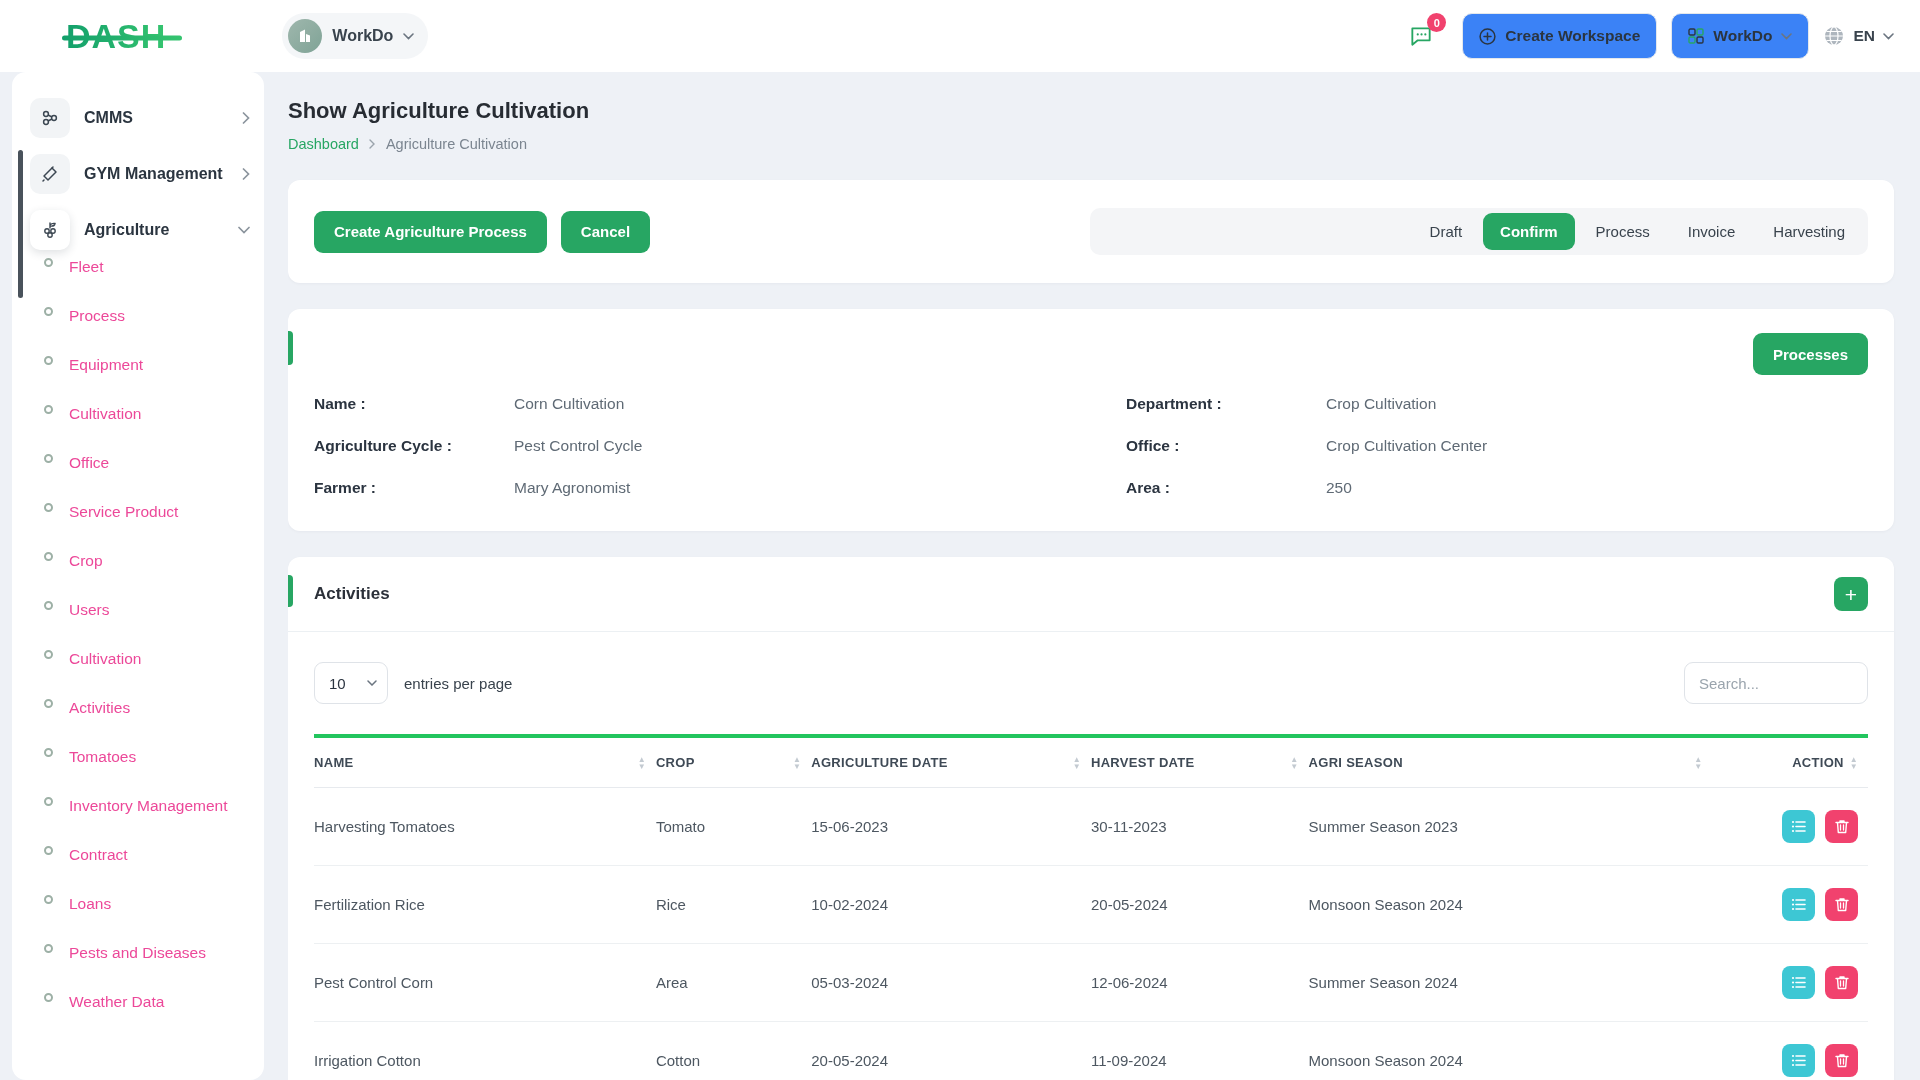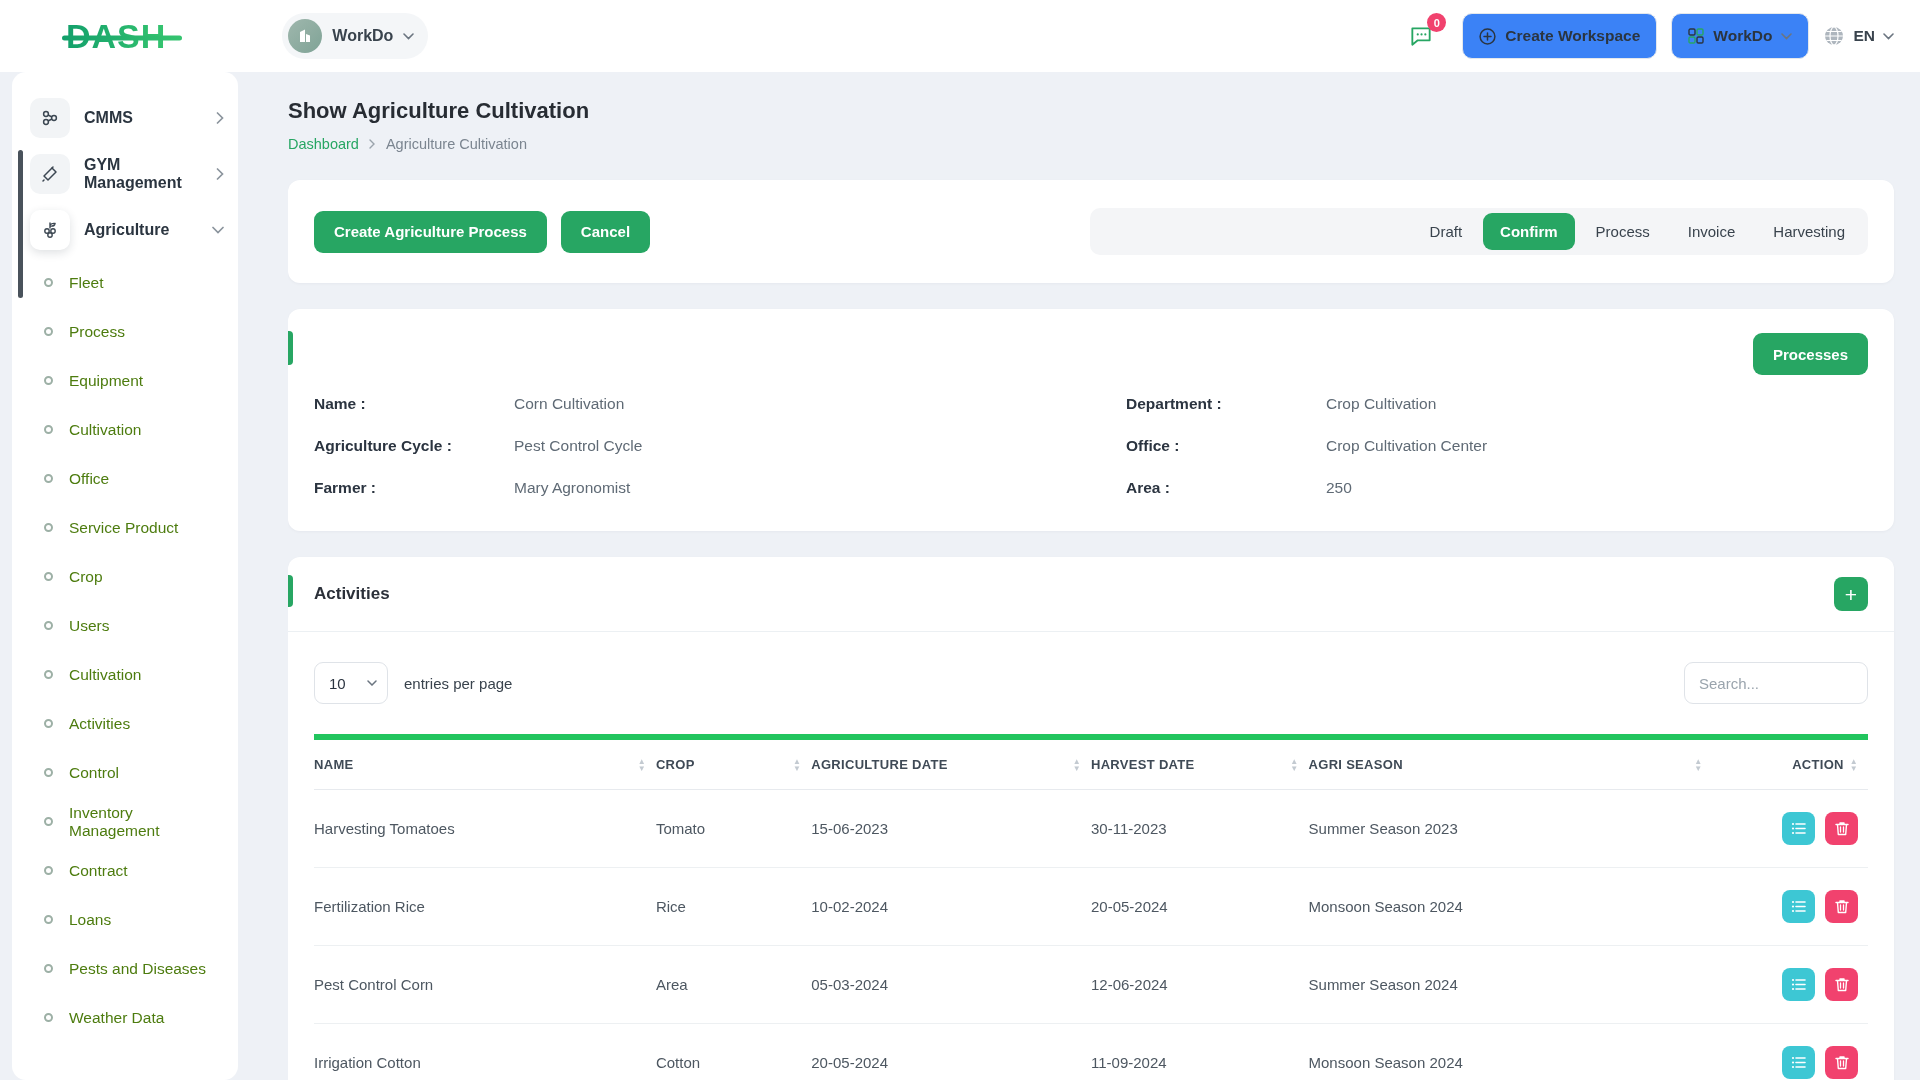--- a/index.html
+++ b/index.html
@@ -56,21 +56,21 @@
     font-family: inherit; font-size: 15.5px; color: #2b3540; font-weight: 600;
   }
   .lang-btn {
     display: flex; align-items: center; gap: 8px;
     background: none; border: none; cursor: pointer;
     font-family: inherit; font-size: 15.5px; color: #39434d; font-weight: 700;
   }
 
   
   .sidebar {
-    position: absolute; top: 72px; left: 12px; width: 226px; bottom: 0;
+    position: absolute; top: 72px; left: 12px; width: 252px; bottom: 0;
     background: #ffffff; border-radius: 14px;
     padding: 18px 14px 20px 18px; overflow: hidden;
   }
   .side-scroll-thumb {
     position: absolute; top: 78px; left: 6px; width: 5px; height: 148px;
     background: #49525b; border-radius: 3px; z-index: 5;
   }
   .side-item {
     display: flex; align-items: center; gap: 14px;
     height: 56px; cursor: pointer; color: #2b3540;
@@ -78,23 +78,23 @@
   }
   .side-ico {
     width: 40px; height: 40px; border-radius: 10px; flex: none;
     background: #f2f4f6; display: flex; align-items: center; justify-content: center;
     color: #3c4752;
   }
   .side-ico.active { background: #ffffff; box-shadow: 0 3px 10px rgba(30,40,60,.14); }
   .side-label { flex: 1; }
   .side-caret { color: #8b949d; display: flex; }
   .side-sub {
-    display: flex; align-items: center; gap: 16px;
+    display: flex; gap: 16px;
     height: 49px; padding-left: 14px; cursor: pointer;
-    font-size: 15.5px; color: #4d7c0f;
+    font-size: 15.5px; color: #ec4899;
   }
   .sub-dot {
     width: 9px; height: 9px; border-radius: 50%;
     border: 2px solid #9db0a6; flex: none;
   }
 
   
   .content {
     position: absolute; left: 288px; right: 0; top: 72px; bottom: 0;
     padding: 26px 26px 0 0; overflow: hidden;
@@ -174,21 +174,21 @@
     margin-left: auto; width: 184px; height: 42px;
     border: 1px solid #dfe3e8; border-radius: 9px; padding: 0 14px;
     font-family: inherit; font-size: 15px; color: #2b3440; outline: none;
   }
   .search-input::placeholder { color: #9aa4ad; }
 
   table.data-table { width: 100%; border-collapse: collapse; }
   .data-table th {
     text-align: left; font-size: 13px; font-weight: 700; color: #3f4a56;
     text-transform: uppercase; letter-spacing: .3px;
-    border-top: 6px solid #22c55e; border-bottom: 1px solid #e7eaee;
+    border-top: 4px solid #22c55e; border-bottom: 1px solid #e7eaee;
     padding: 17px 10px 17px 0; cursor: pointer;
   }
   .th-inner { display: flex; align-items: center; justify-content: space-between; gap: 6px; }
   .th-inner.right { justify-content: flex-end; }
   .sort {
     display: flex; flex-direction: column; color: #c3cad1;
     font-size: 8px; line-height: 7px;
   }
   .data-table td {
     font-size: 15px; color: #4d5761; padding: 22px 10px 22px 0;
@@ -372,21 +372,21 @@
   <div class="side-sub">
       <span class="sub-dot"></span>
       <span>Cultivation</span>
     </div>
   <div class="side-sub">
       <span class="sub-dot"></span>
       <span>Activities</span>
     </div>
   <div class="side-sub">
       <span class="sub-dot"></span>
-      <span>Control</span>
+      <span>Tomatoes</span>
     </div>
   <div class="side-sub">
       <span class="sub-dot"></span>
       <span>Inventory Management</span>
     </div>
   <div class="side-sub">
       <span class="sub-dot"></span>
       <span>Contract</span>
     </div>
   <div class="side-sub">

